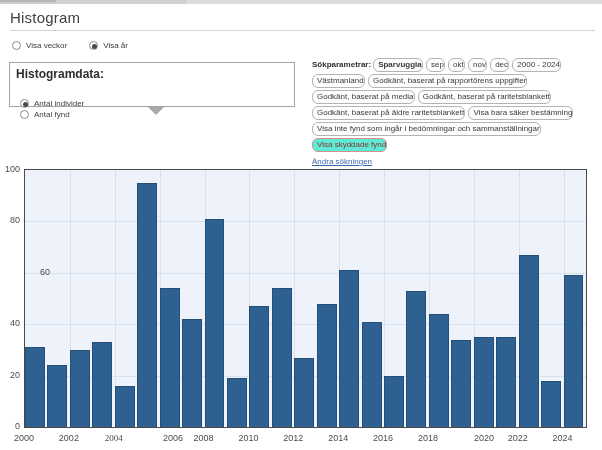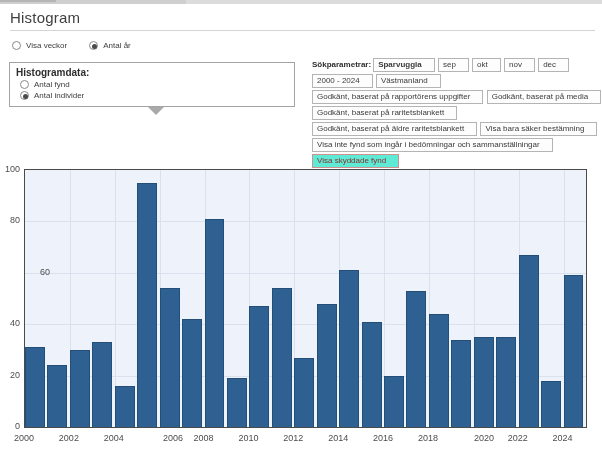--- a/index.html
+++ b/index.html
@@ -35,37 +35,37 @@
   .radio-label { font-size:8px; color:#3c3c3c;text-align:right; }
 
   .view-toggle {
     position:absolute; left:12px; top:41px; display:flex; gap:22px; align-items:center;
   }
 
   .histo-box {
     position:absolute; left:9px; top:62px; width:286px; height:45px;
     border:1px solid #a3a3a3; background:#fff; padding:4px 6px;
   }
-  .histo-box-title { font-size:10px; font-weight:bold; color:#2e2e2e; margin-bottom:2px; }
+  .histo-box-title { font-size:12px; font-weight:bold; color:#2e2e2e; margin-bottom:18px; }
   .histo-box .radio-option { display:flex; margin:2px 0 0 4px; }
   .callout-arrow {
     position:absolute; left:148px; top:107px; width:0; height:0;
     border-left:8px solid transparent; border-right:8px solid transparent;
     border-top:8px solid #a9a9a9;
   }
 
   
   .search-params {
     position:absolute; left:312px; top:58px; width:292px;
     font-size:8px; line-height:11px;
   }
   .params-label { font-weight:bold; color:#2e2e2e; margin-right:2px; }
   .tag {
-    display:inline-block; border:1px solid #b4b4b4; border-radius:0;
-    background:#fdfdfd; color:#3a3a3a; padding:0px 12px 1px 4px; margin:0 1px 2px 0;
+    display:inline-block; border:1px solid #b4b4b4; border-radius:6px;
+    background:#fdfdfd; color:#3a3a3a; padding:0px 0 1px 4px; margin:0 1px 2px 0;
     white-space:nowrap;
   }
   .tag.primary { font-weight:bold; }
   .tag.warning { background:#5eead4; border-color:#cf9090; color:#8a2d2d; }
   .edit-link {
     display:inline-block; margin-top:2px; color:#3a67a8; text-decoration:underline;
     font-size:8px; cursor:pointer;
   }
   .export-button {
     display:block; margin-top:9px;
@@ -106,34 +106,34 @@
 <div class="page-title">Histogram</div>
 <div class="title-rule"></div>
 
 <div class="view-toggle" id="view-toggle">
     <label class="radio-option">
       <span class="radio"></span>
       <span class="radio-label">Visa veckor</span>
     </label>
     <label class="radio-option">
       <span class="radio checked"></span>
-      <span class="radio-label">Antal år</span>
+      <span class="radio-label">Visa år</span>
     </label>
   </div>
 
 <div class="histo-box">
   <div class="histo-box-title">Histogramdata:</div>
   <div id="histo-box-options">
       <label class="radio-option">
+        <span class="radio checked"></span>
+        <span class="radio-label">Antal individer</span>
+      </label>
+      <label class="radio-option">
         <span class="radio"></span>
         <span class="radio-label">Antal fynd</span>
-      </label>
-      <label class="radio-option">
-        <span class="radio checked"></span>
-        <span class="radio-label">Antal individer</span>
       </label>
     </div>
 </div>
 <div class="callout-arrow"></div>
 
 <div class="search-params">
   <span class="params-label">Sökparametrar:</span><span id="tags"><span class="tag primary">Sparvuggla</span> <span class="tag">sep</span> <span class="tag">okt</span> <span class="tag">nov</span> <span class="tag">dec</span> <span class="tag">2000 - 2024</span> <span class="tag">Västmanland</span> <span class="tag">Godkänt, baserat på rapportörens uppgifter</span> <span class="tag">Godkänt, baserat på media</span> <span class="tag">Godkänt, baserat på raritetsblankett</span> <span class="tag">Godkänt, baserat på äldre raritetsblankett</span> <span class="tag">Visa bara säker bestämning</span> <span class="tag">Visa inte fynd som ingår i bedömningar och sammanställningar</span> <span class="tag warning">Visa skyddade fynd</span> </span>
   <br>
   <a class="edit-link" href="#">Ändra sökningen</a>
   <button class="export-button">Exportera histogram till csv-fil</button>
@@ -187,21 +187,21 @@
       <div class="y-tick-label" style="left: 0px; top: 261px;">0</div>
       <div class="y-tick-label" style="left: 0px; top: 209.6px;">20</div>
       <div class="y-tick-label" style="left: 0px; top: 158.2px;">40</div>
       <div class="y-tick-label" style="left: 0px; top: 106.8px; padding-left: 40px;">60</div>
       <div class="y-tick-label" style="left: 0px; top: 55.4px;">80</div>
       <div class="y-tick-label" style="left: 0px; top: 4px;">100</div>
     </div>
   <div id="x-axis">
       <div class="x-tick-label" style="left: 7px;">2000</div>
       <div class="x-tick-label" style="left: 51.88px;">2002</div>
-      <div class="x-tick-label" style="left: 96.76px;">2004</div>
+      <div class="x-tick-label" style="left: 96.76px; font-family: Liberation Serif, serif;">2004</div>
       <div class="x-tick-label" style="left: 156px;">2006</div>
       <div class="x-tick-label" style="left: 186.52px;">2008</div>
       <div class="x-tick-label" style="left: 231.4px;">2010</div>
       <div class="x-tick-label" style="left: 276.28px;">2012</div>
       <div class="x-tick-label" style="left: 321.16px;">2014</div>
       <div class="x-tick-label" style="left: 366.04px;">2016</div>
       <div class="x-tick-label" style="left: 410.92px;">2018</div>
       <div class="x-tick-label" style="left: 467px;">2020</div>
       <div class="x-tick-label" style="left: 500.68px;">2022</div>
       <div class="x-tick-label" style="left: 545.56px;">2024</div>

